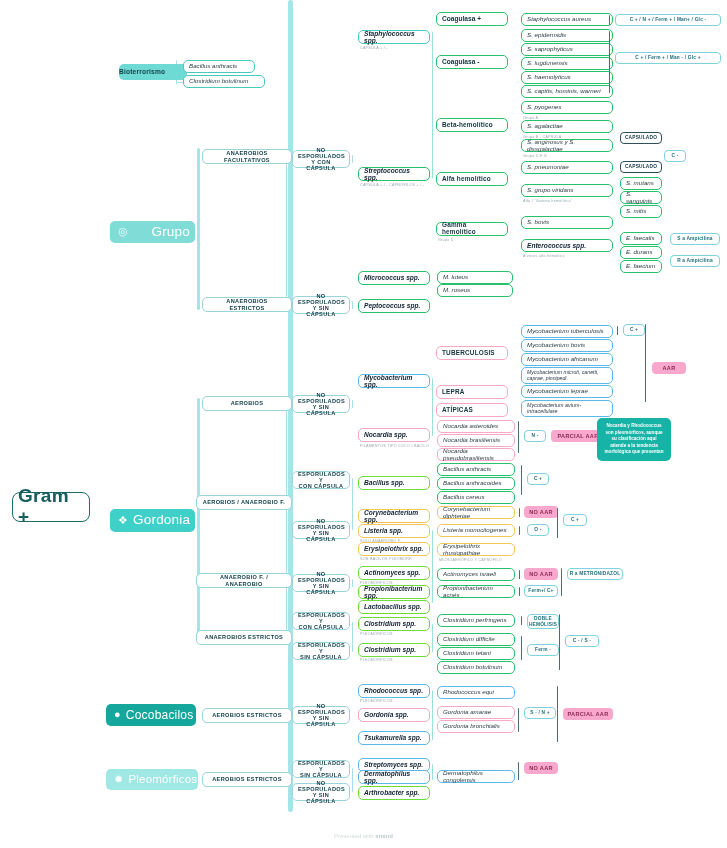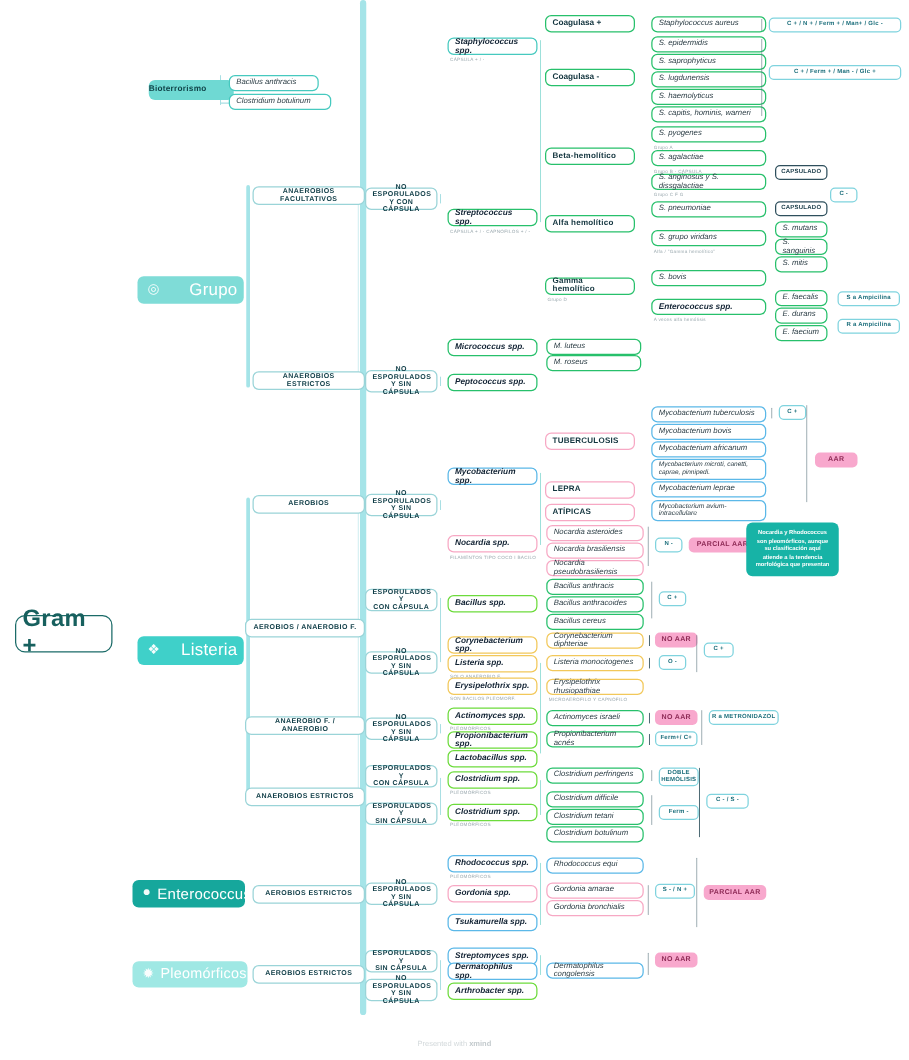--- a/index.html
+++ b/index.html
@@ -186,25 +186,25 @@
   <div class="node s bd-teal" style="left:183px;top:75px;width:82px;height:13px;">
     <span>Clostridium botulinum</span>
   </div>
 
   <div class="node cat cat-cocos" style="left:110px;top:221px;width:85px;height:22px;">
     <span class="ic">◎</span>
     <span>Grupo</span>
   </div>
   <div class="node cat cat-bacilos" style="left:110px;top:509px;width:85px;height:23px;">
     <span class="ic">❖</span>
-    <span>Listeria</span>
+    <span>Gordonia</span>
   </div>
   <div class="node cat cat-coco" style="left:106px;top:704px;width:90px;height:22px;font-size:12px;">
     <span class="ic">●</span>
-    <span>Enterococcus</span>
+    <span>Cocobacilos</span>
   </div>
   <div class="node cat cat-pleo" style="left:106px;top:769px;width:92px;height:21px;font-size:11.5px;">
     <span class="ic">✹</span>
     <span>Pleomórficos</span>
   </div>
 
   <div class="node meta" style="left:202px;top:149px;width:90px;height:15px;">
     <span>ANAEROBIOS FACULTATIVOS</span>
   </div>
   <div class="node meta" style="left:202px;top:297px;width:90px;height:15px;">

